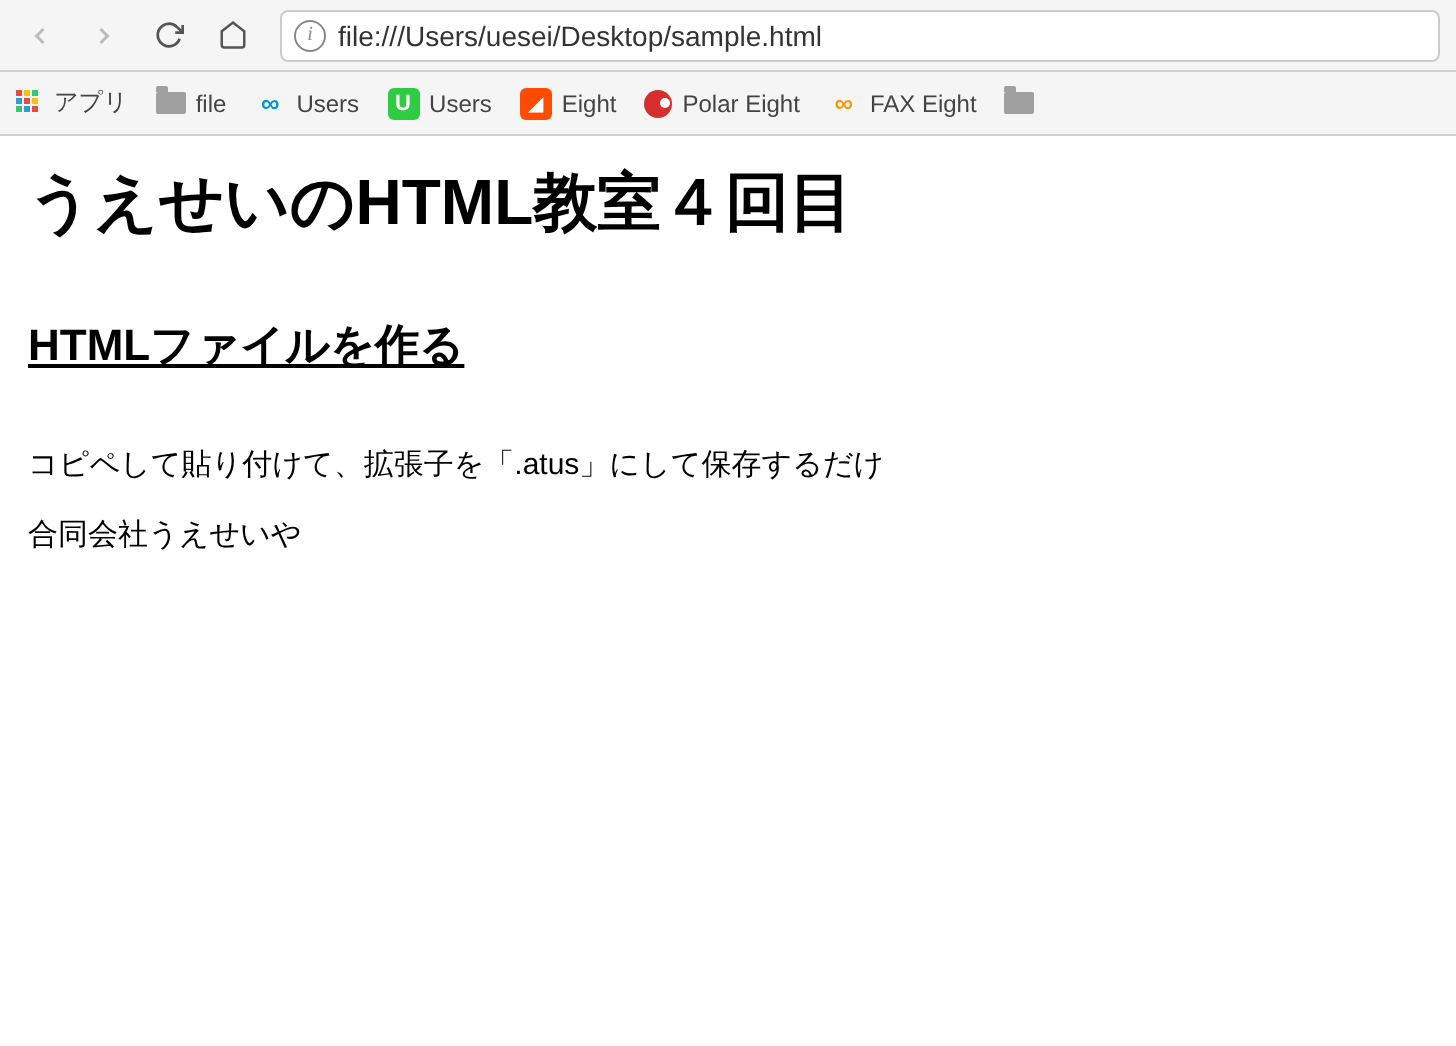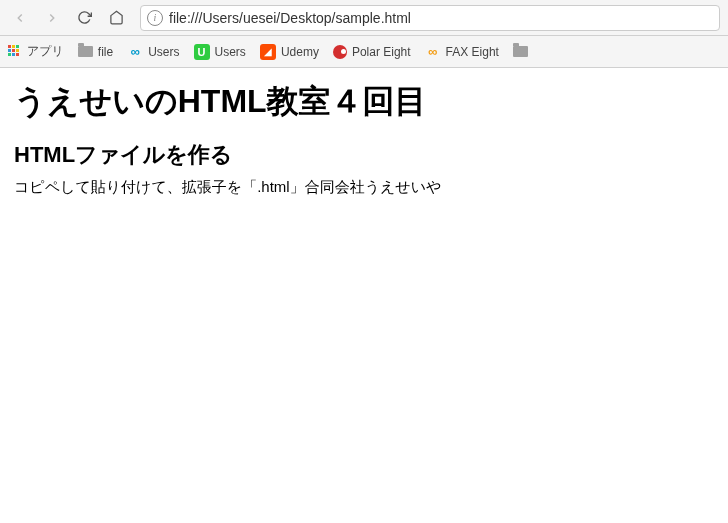--- a/index.html
+++ b/index.html
@@ -173,26 +173,27 @@
       font-size: 13px;
     }
     .content {
       padding: 12px 14px;
       font-family: "Hiragino Kaku Gothic Pro", "Meiryo", sans-serif;
       color: #000;
     }
     .content h1 {
       font-size: 32px;
       font-weight: bold;
-      margin-bottom: 16px;
+      margin-bottom: 34px;
     }
     .content h2 {
       font-size: 22px;
       font-weight: bold;
-      margin-bottom: 8px;
+      margin-bottom: 35px;
+      text-decoration: underline;
     }
     .content p {
       font-size: 15px;
       margin-bottom: 16px;
     }
   </style>
 </head>
 <body>
 
 <div class="toolbar">
@@ -249,35 +250,36 @@
     <span>Users</span>
   </div>
 
   <div class="bm-item">
     <div class="udemy-icon">U</div>
     <span>Users</span>
   </div>
 
   <div class="bm-item">
     <div class="strava-icon">◢</div>
-    <span>Udemy</span>
+    <span>Eight</span>
   </div>
 
   <div class="bm-item">
     <div class="polar-icon"></div>
     <span>Polar Eight</span>
   </div>
 
   <div class="bm-item">
     <div class="bm-icon fax-icon">∞</div>
     <span>FAX Eight</span>
   </div>
 
   <div class="bm-item">
     <div class="folder-icon"></div>
   </div>
 </div>
 
 <div class="content">
   <h1>うえせいのHTML教室４回目</h1>
   <h2>HTMLファイルを作る</h2>
-  <p>コピペして貼り付けて、拡張子を「.html」合同会社うえせいや</p>
+  <p>コピペして貼り付けて、拡張子を「.atus」にして保存するだけ</p>
+  <p>合同会社うえせいや</p>
 </div>
 
 </body></html>

